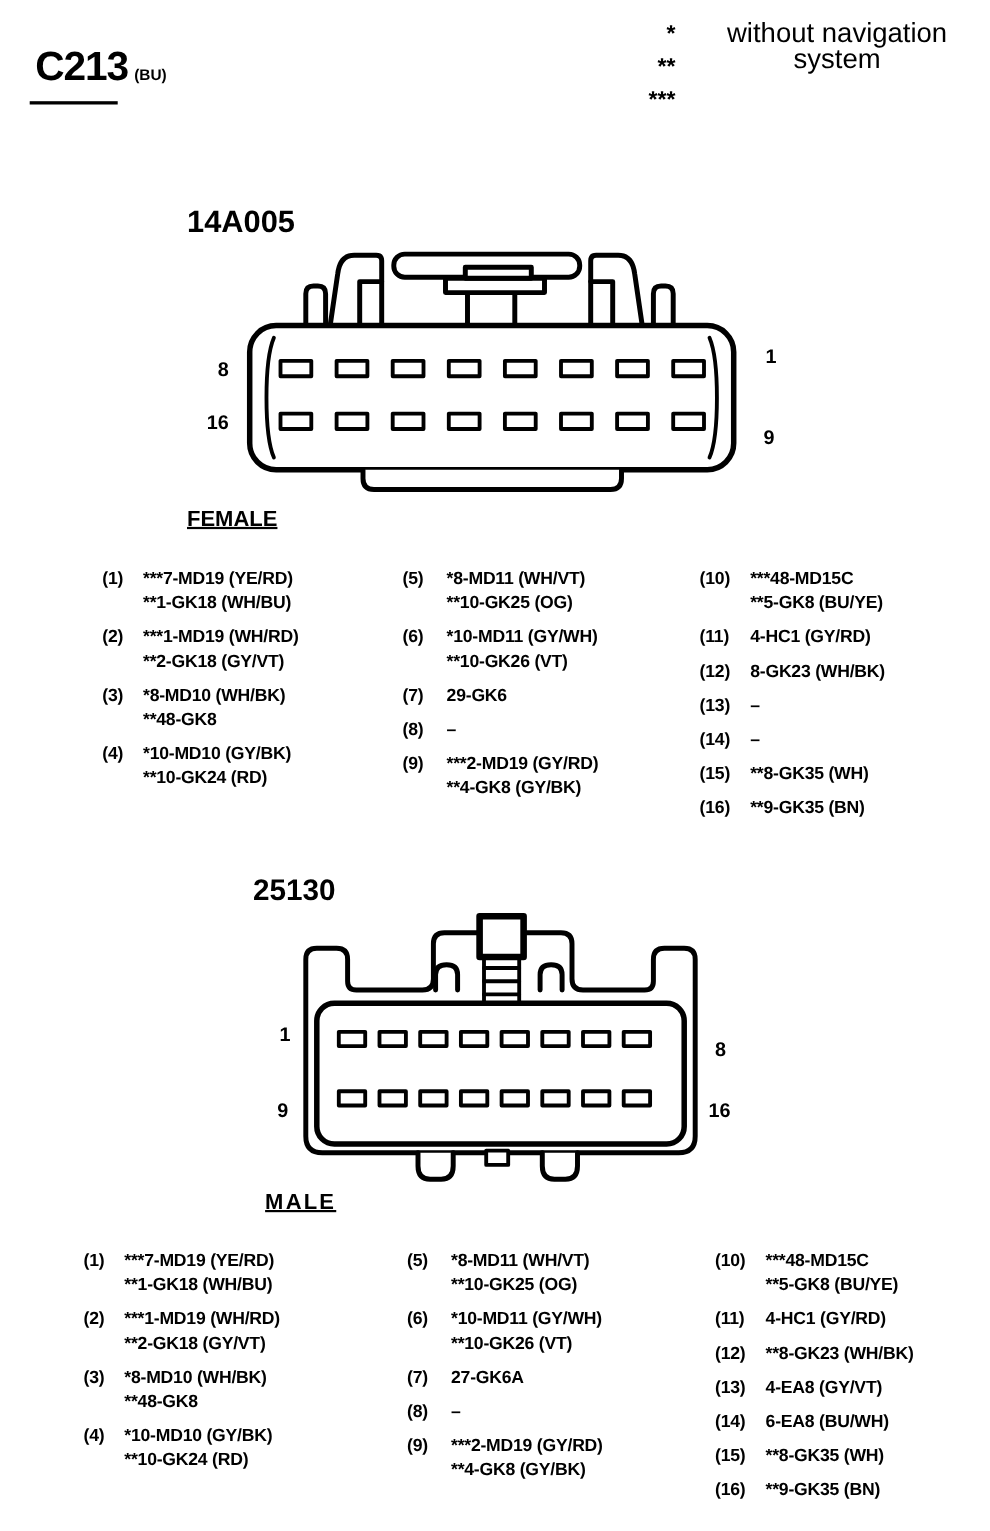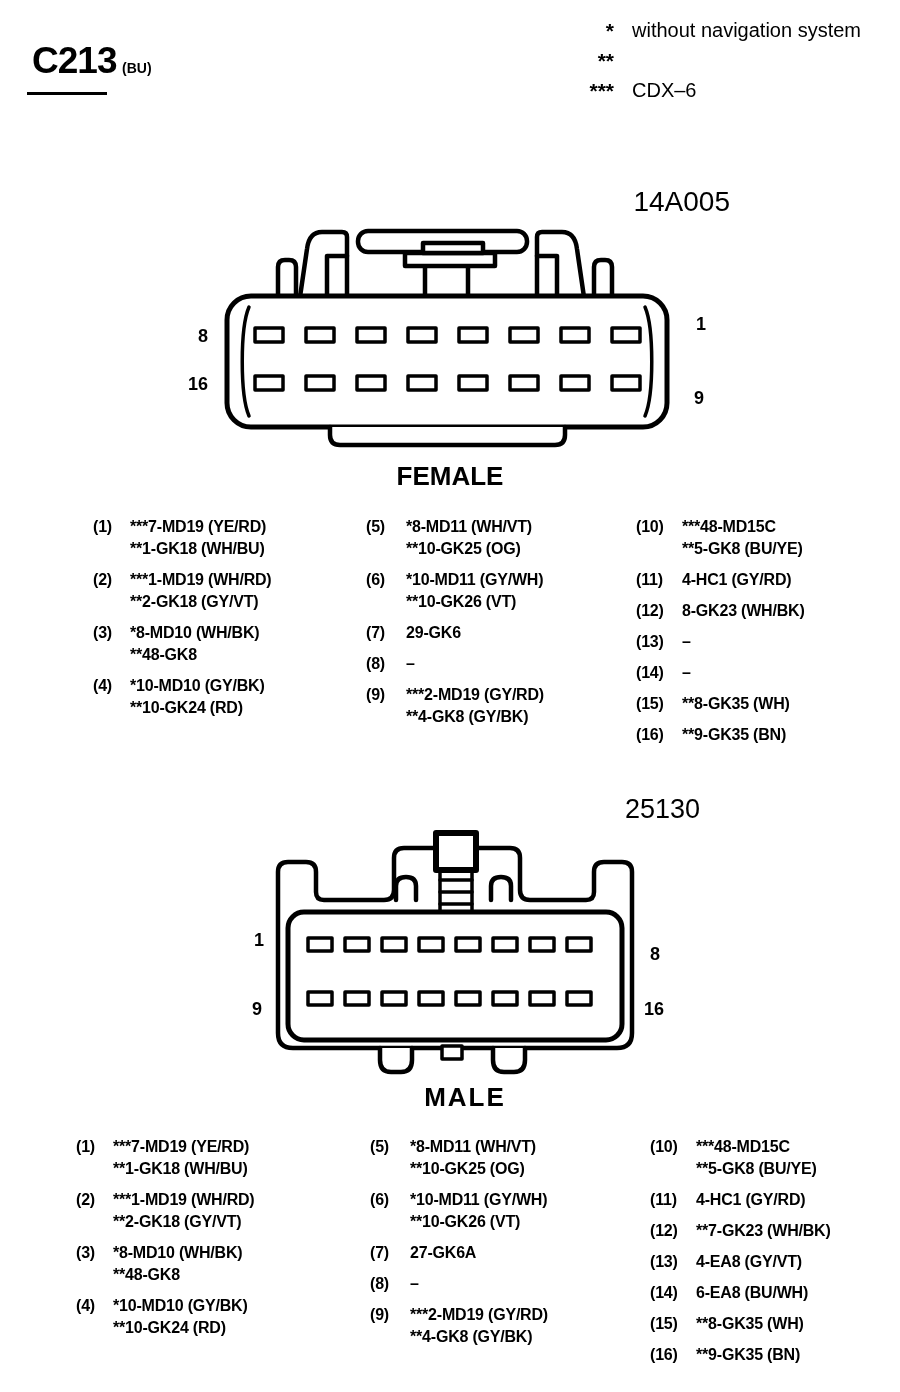--- a/index.html
+++ b/index.html
@@ -6,24 +6,24 @@
   body{width:900px;height:1392px;position:relative;overflow:hidden;
        font-family:"Liberation Sans",sans-serif;color:#000;}
   .abs{position:absolute;}
   
   .conn-id{font-size:37px;font-weight:bold;letter-spacing:-1px;}
   .conn-underline{background:#000;height:3px;}
   .conn-color{font-size:14px;font-weight:bold;}
   .legend{width:332px;}
   .legend-row{display:flex;align-items:flex-start;height:30px;}
   .legend-sym{width:56px;text-align:right;padding-right:18px;font-size:21px;font-weight:bold;line-height:26px;}
-  .legend-label{flex:1;font-size:20px;line-height:24px;}
+  .legend-label{flex:1;font-size:25px;line-height:24px;text-align:center;}
   
-  .part-title{text-align:right;font-weight:normal;}
-  .gender-label{text-align:center;font-weight:bold;font-size:26px;}
+  .part-title{text-align:left;font-weight:bold;}
+  .gender-label{font-weight:bold;font-size:20px;text-decoration:underline;}
   
   .pin-col{line-height:22px;font-size:16px;font-weight:600;letter-spacing:-0.2px;}
   .pin-row{display:flex;margin-bottom:9px;}
   .pin-num{flex:0 0 auto;}
   .pin-lines{flex:1;}
   svg{display:block;}
   svg text{font-family:"Liberation Sans",sans-serif;font-weight:bold;font-size:18px;fill:#000;}
 </style>
 </head>
 <body>
@@ -38,21 +38,20 @@
       <span class="legend-sym">*</span>
       <span class="legend-label">without navigation system</span>
     </div>
 
     <div class="legend-row">
       <span class="legend-sym">**</span>
     </div>
 
     <div class="legend-row">
       <span class="legend-sym">***</span>
-      <span class="legend-label">CDX–6</span>
     </div>
   </div>
 
 <div class="abs part-title" style="left:170px;top:186px;width:560px;font-size:28px;">14A005</div>
 
 <svg class="abs" style="left:170px;top:223px;" width="560" height="237" viewBox="0 0 560 237">
   <g fill="#fff" stroke="#000" stroke-width="4.5" stroke-linejoin="round" stroke-linecap="round">
 
     <path d="M 108 74 L 108 44 Q 108 37 115 37 L 119 37 Q 126 37 126 44 L 126 74"></path>
     <path d="M 130 74 L 137 26 Q 139 9 152 9 L 172 9 Q 177 9 177 14 L 177 74"></path>
@@ -267,21 +266,21 @@
       <rect x="300" y="172" width="24" height="13"></rect>
         <rect x="337" y="172" width="24" height="13"></rect>
     </g>
   </g>
   <text x="24" y="126">1</text>
   <text x="22" y="195">9</text>
   <text x="420" y="140">8</text>
   <text x="414" y="195">16</text>
 </svg>
 
-<div class="abs gender-label" style="left:230px;top:1082px;width:470px;letter-spacing:2px;">MALE</div>
+<div class="abs gender-label" style="left:241px;top:1082px;width:470px;letter-spacing:2px;">MALE</div>
 
 <div class="abs pin-col" style="left:76px;top:1136px;width:270px;">
 
     <div class="pin-row">
       <span class="pin-num" style="width:37px;">(1)</span>
       <span class="pin-lines">
         <div>***7-MD19 (YE/RD)</div>
         <div>**1-GK18 (WH/BU)</div>
       </span>
     </div>
@@ -363,21 +362,21 @@
     <div class="pin-row">
       <span class="pin-num" style="width:46px;">(11)</span>
       <span class="pin-lines">
         <div>4-HC1 (GY/RD)</div>
       </span>
     </div>
 
     <div class="pin-row">
       <span class="pin-num" style="width:46px;">(12)</span>
       <span class="pin-lines">
-        <div>**7-GK23 (WH/BK)</div>
+        <div>**8-GK23 (WH/BK)</div>
       </span>
     </div>
 
     <div class="pin-row">
       <span class="pin-num" style="width:46px;">(13)</span>
       <span class="pin-lines">
         <div>4-EA8 (GY/VT)</div>
       </span>
     </div>
 

